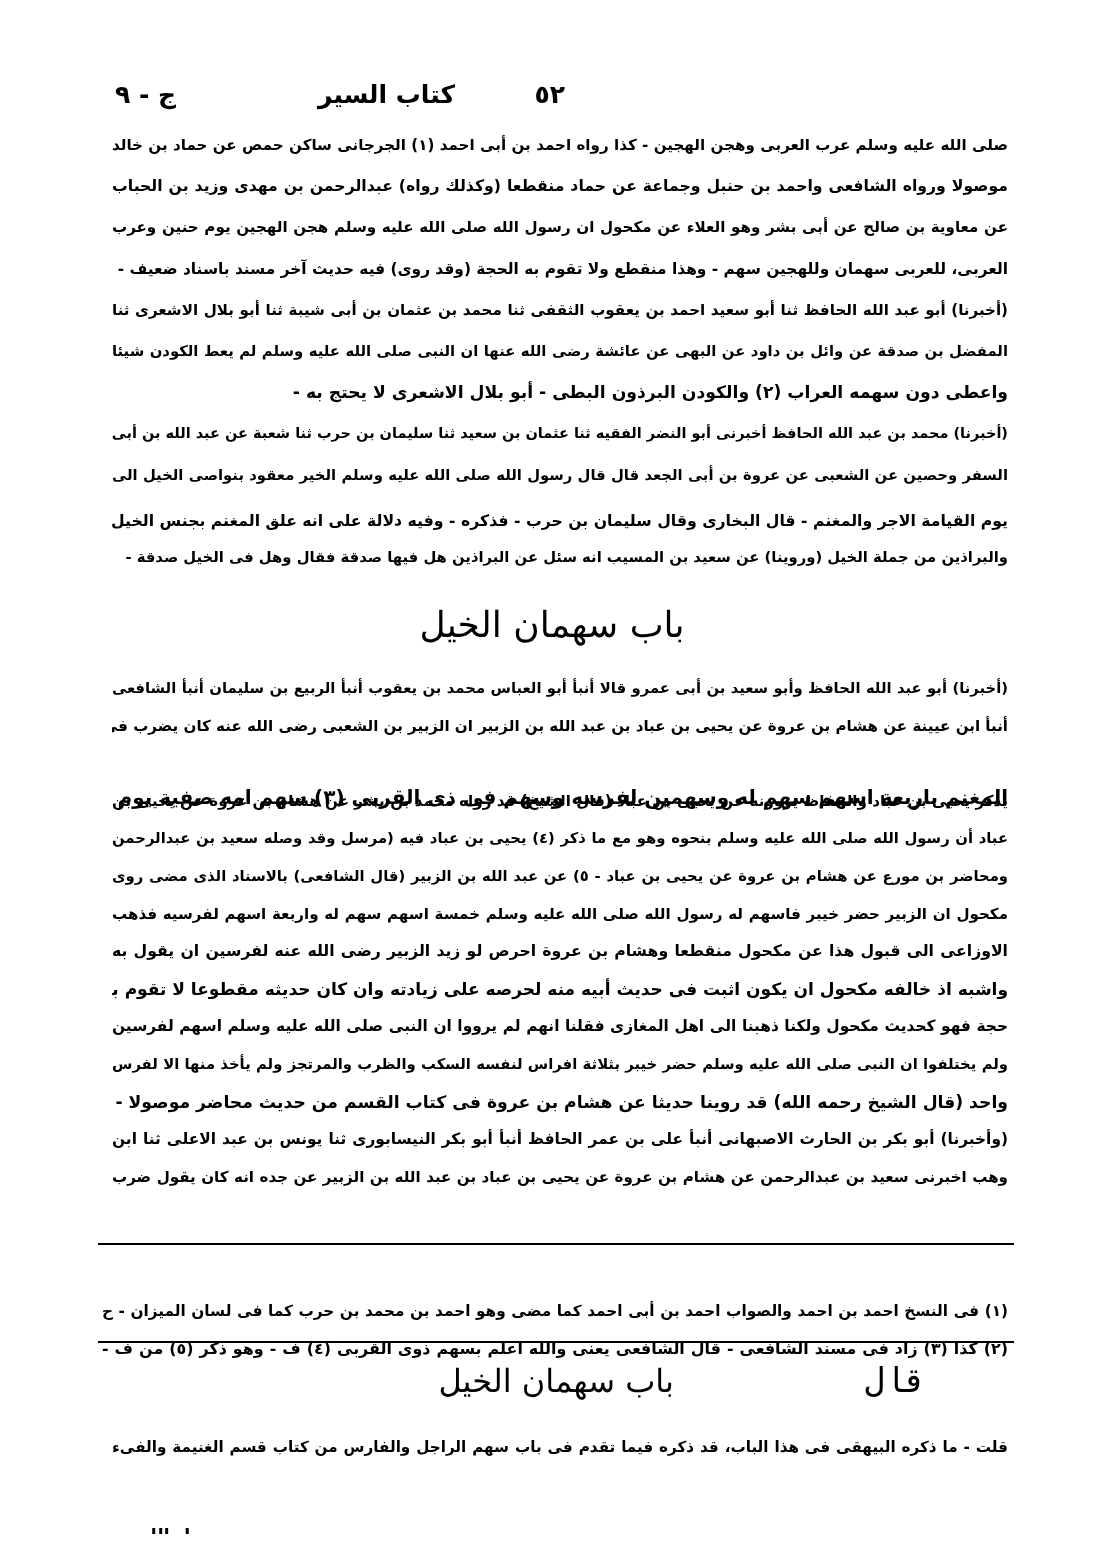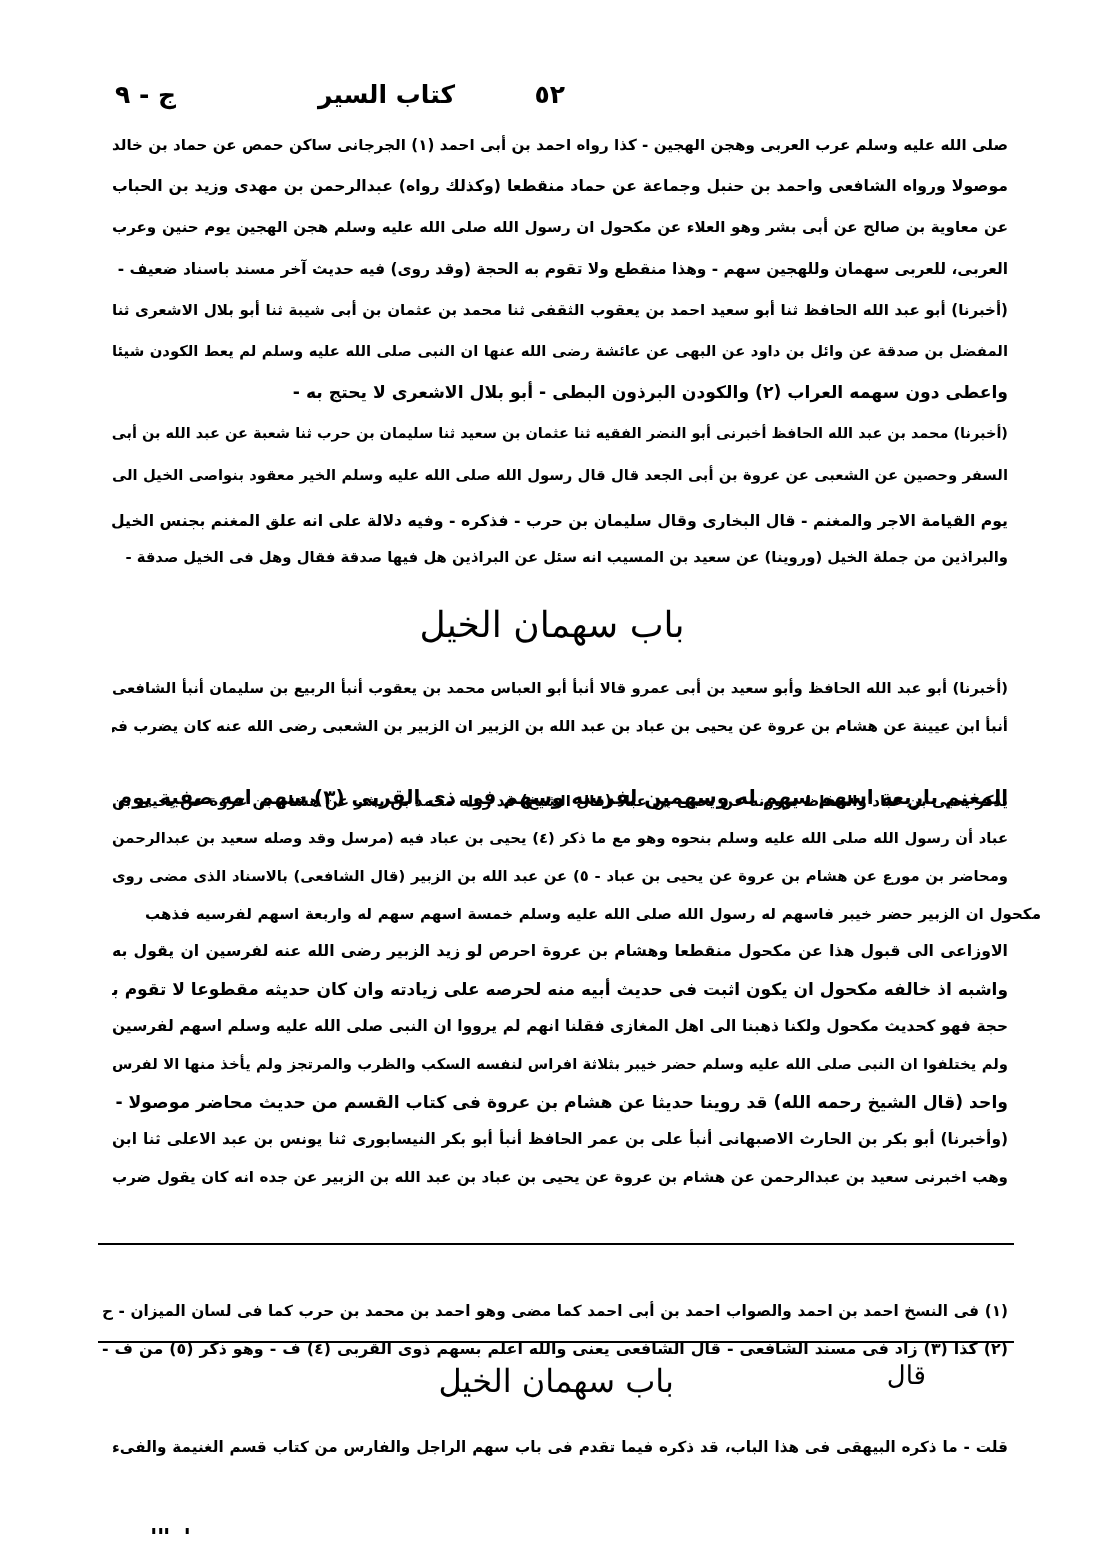--- a/index.html
+++ b/index.html
@@ -16,22 +16,22 @@
   .line { position:absolute; left:112px; width:896px; direction:rtl;
           text-align:justify; text-align-last:justify; font-weight:bold;
           font-size:17.2px; white-space:nowrap; line-height:30px; height:30px; overflow:hidden; }
   .line.last { text-align-last:right; }
   .heading { position:absolute; left:0; width:1104px; text-align:center; direction:rtl;
              font-size:36px; font-family:"DejaVu Serif", serif; }
   .rule { position:absolute; left:98px; width:916px; height:2px; background:#000; }
   .fn { position:absolute; left:102px; width:906px; direction:rtl; font-weight:bold;
         font-size:16.5px; white-space:nowrap; text-align:justify; text-align-last:justify;
         line-height:30px; height:30px; overflow:hidden;margin-top:42px; }
-  .sub-qal { position:absolute; right:178px; top:1360px; font-size:26px; direction:rtl;
-             font-family:Liberation Sans, sans-serif; }
+  .sub-qal { position:absolute; right:178px; top:1360px; font-size:34px; direction:rtl;
+             font-family:Liberation Mono, monospace; }
   .sub-title { position:absolute; right:430px; top:1362px; font-size:32px; direction:rtl;
                font-family:"DejaVu Serif", serif; }
   .cline { position:absolute; left:112px; width:896px; direction:rtl; font-weight:bold;
            font-size:17px; white-space:nowrap; line-height:30px; height:30px; overflow:hidden; }
   .cline.just { text-align:justify; text-align-last:justify; }
   .cut { position:absolute; left:140px; top:1520px; font-size:17px; font-weight:bold; direction:rtl;
          height:14px; overflow:hidden; line-height:30px; }
 </style>
 </head>
 <body>
@@ -60,21 +60,21 @@
 
   <div class="heading" style="top:604px;">باب سهمان الخيل</div>
 
   <div id="sec2">
       <div class="line" style="top: 673px; font-size: 14.8px;">(أخبرنا) أبو عبد الله الحافظ وأبو سعيد بن أبى عمرو قالا أنبأ أبو العباس محمد بن يعقوب أنبأ الربيع بن سليمان أنبأ الشافعى</div>
       <div class="line" style="top: 710.6px; font-size: 15.1px;">أنبأ ابن عيينة عن هشام بن عروة عن يحيى بن عباد بن عبد الله بن الزبير ان الزبير بن الشعبى رضى الله عنه كان يضرب فى</div>
       <div class="line" style="top: 782px; font-size: 20px;">المغنم باربعة اسهم سهم له وسهمين لفرسه وسهم فى ذى القربى (٣) سهم امه صفية يوم خيبر قال وكان ابن عيينة يهاب ان</div>
       <div class="line" style="top: 785.8px; font-size: 15.1px;">يذكر يحيى بن عباد والحفاظ يروونه عن يحيى بن عباد (قال الشيخ) قد رواه محمد بن بشر عن هشام بن عروة عن يحيى بن</div>
       <div class="line" style="top: 823.4px; font-size: 14.8px;">عباد أن رسول الله صلى الله عليه وسلم بنحوه وهو مع ما ذكر (٤) يحيى بن عباد فيه (مرسل وقد وصله سعيد بن عبدالرحمن</div>
       <div class="line" style="top: 861px; font-size: 14.8px;">ومحاضر بن مورع عن هشام بن عروة عن يحيى بن عباد - ٥) عن عبد الله بن الزبير (قال الشافعى) بالاسناد الذى مضى روى</div>
-      <div class="line" style="top: 898.6px; font-size: 15.1px; margin-left: 33px;">مكحول ان الزبير حضر خيبر فاسهم له رسول الله صلى الله عليه وسلم خمسة اسهم سهم له واربعة اسهم لفرسيه فذهب</div>
+      <div class="line" style="top: 898.6px; font-size: 15.1px;">مكحول ان الزبير حضر خيبر فاسهم له رسول الله صلى الله عليه وسلم خمسة اسهم سهم له واربعة اسهم لفرسيه فذهب</div>
       <div class="line" style="top: 936.2px; font-size: 15.7px;">الاوزاعى الى قبول هذا عن مكحول منقطعا وهشام بن عروة احرص لو زيد الزبير رضى الله عنه لفرسين ان يقول به</div>
       <div class="line" style="top: 973.8px; font-size: 17px;">واشبه اذ خالفه مكحول ان يكون اثبت فى حديث أبيه منه لحرصه على زيادته وان كان حديثه مقطوعا لا تقوم به</div>
       <div class="line" style="top: 1011.4px; font-size: 15.4px;">حجة فهو كحديث مكحول ولكنا ذهبنا الى اهل المغازى فقلنا انهم لم يرووا ان النبى صلى الله عليه وسلم اسهم لفرسين</div>
       <div class="line" style="top: 1049px; font-size: 14.8px;">ولم يختلفوا ان النبى صلى الله عليه وسلم حضر خيبر بثلاثة افراس لنفسه السكب والظرب والمرتجز ولم يأخذ منها الا لفرس</div>
       <div class="line last" style="top: 1086.6px;">واحد (قال الشيخ رحمه الله) قد روينا حديثا عن هشام بن عروة فى كتاب القسم من حديث محاضر موصولا -</div>
       <div class="line" style="top: 1124.2px; font-size: 15.4px;">(وأخبرنا) أبو بكر بن الحارث الاصبهانى أنبأ على بن عمر الحافظ أنبأ أبو بكر النيسابورى ثنا يونس بن عبد الاعلى ثنا ابن</div>
       <div class="line" style="top: 1161.8px; font-size: 15.1px;">وهب اخبرنى سعيد بن عبدالرحمن عن هشام بن عروة عن يحيى بن عباد بن عبد الله بن الزبير عن جده انه كان يقول ضرب</div>
     </div>
 
   <div class="rule" style="top:1243px;"></div>

